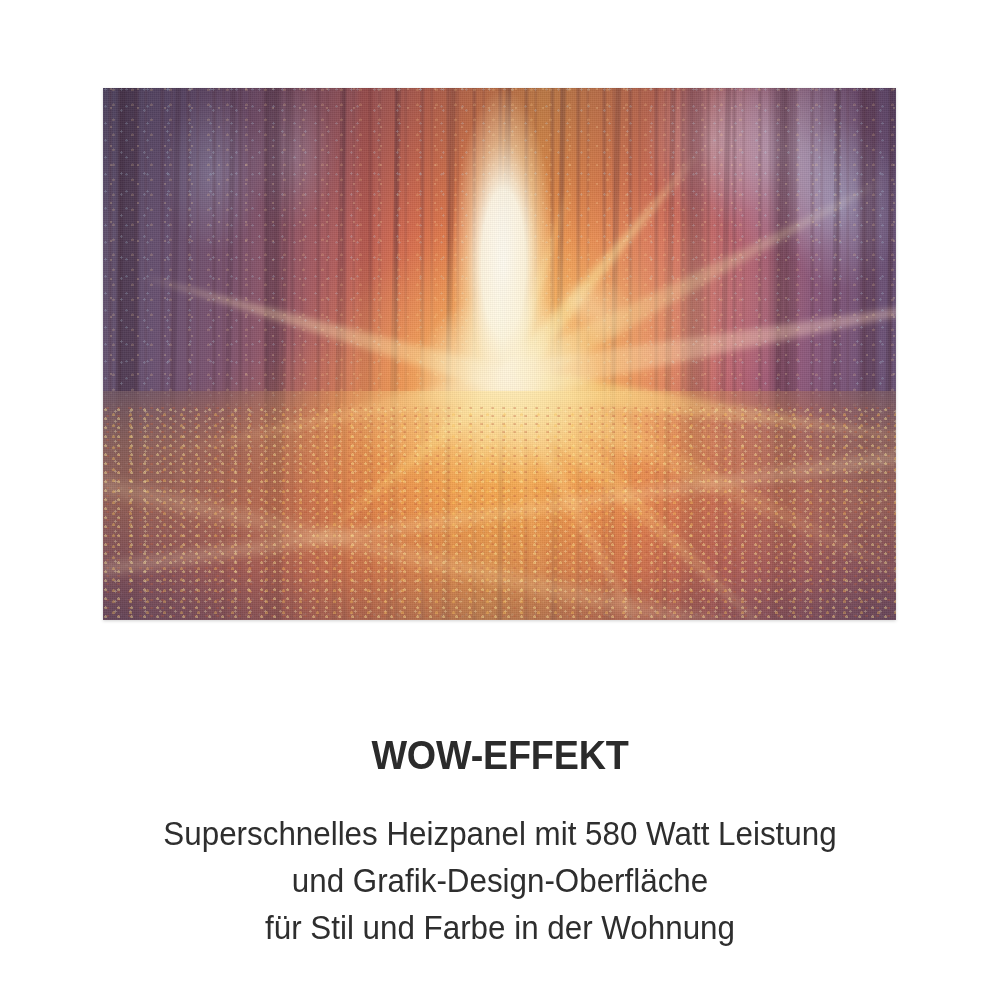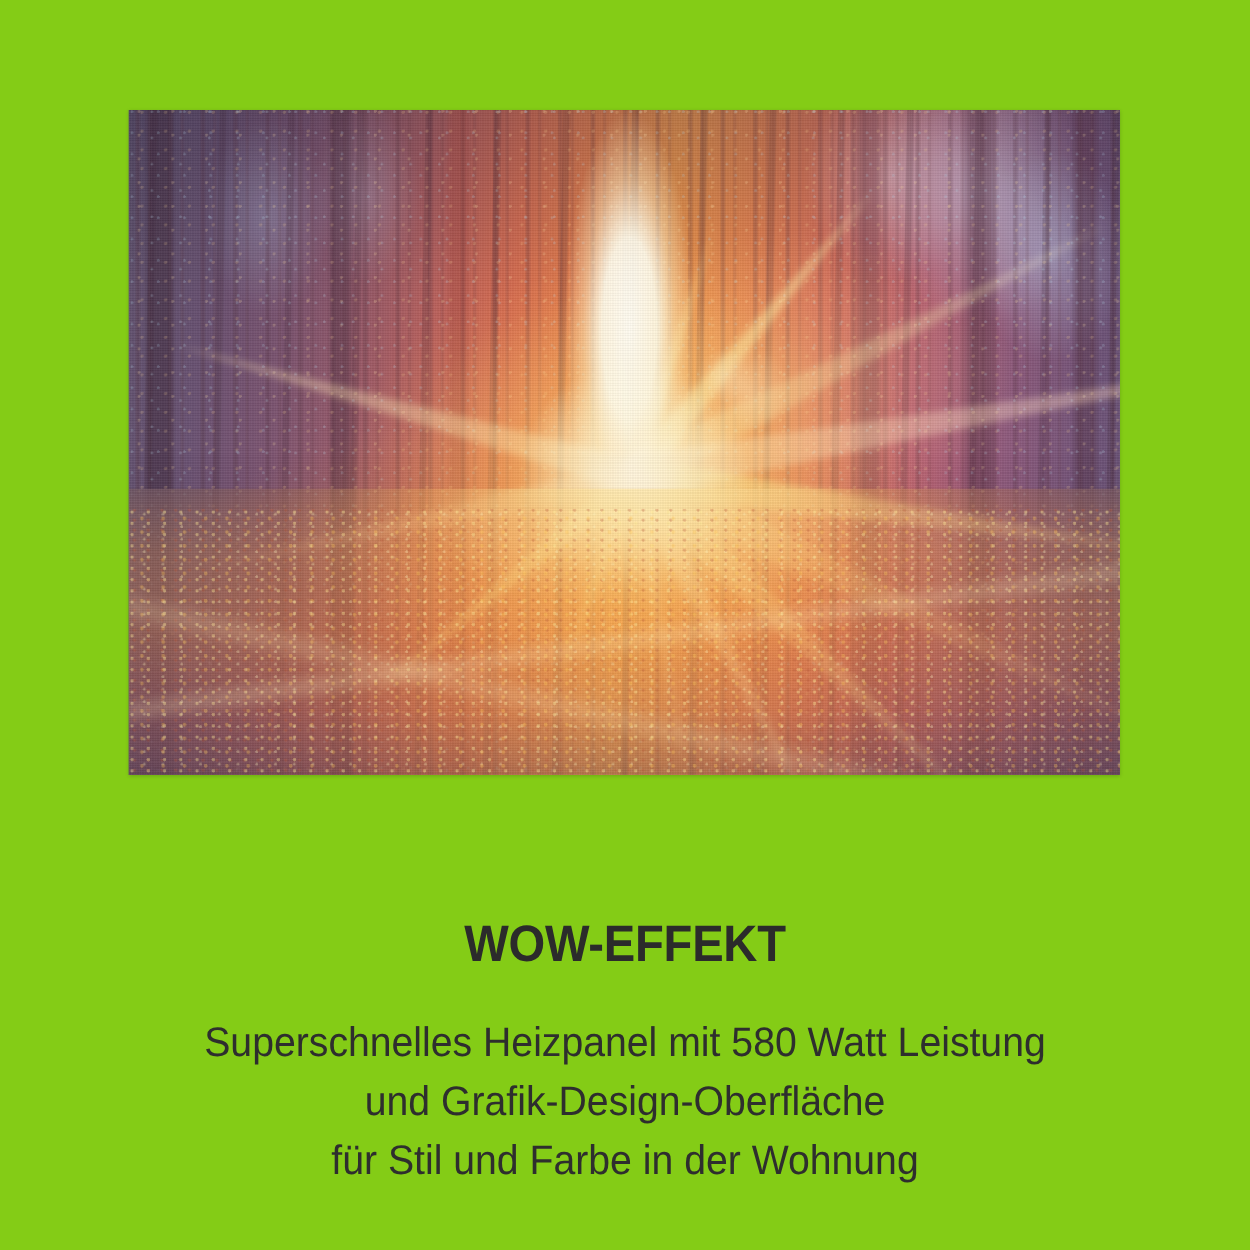--- a/index.html
+++ b/index.html
@@ -12,21 +12,21 @@
     height: 1000px;
     overflow: hidden;
     font-family: "Liberation Sans", sans-serif;
     background: #c6c6c6;
   }
 
   .banner {
     position: relative;
     width: 1000px;
     height: 1000px;
-    background: #84cc16;
+    background: #ffffff;
     box-sizing: border-box;
     padding-left: 16px;
   }
 
   
   .photo-frame {
     position: absolute;
     left: 103px;
     top: 88px;
     width: 793px;

